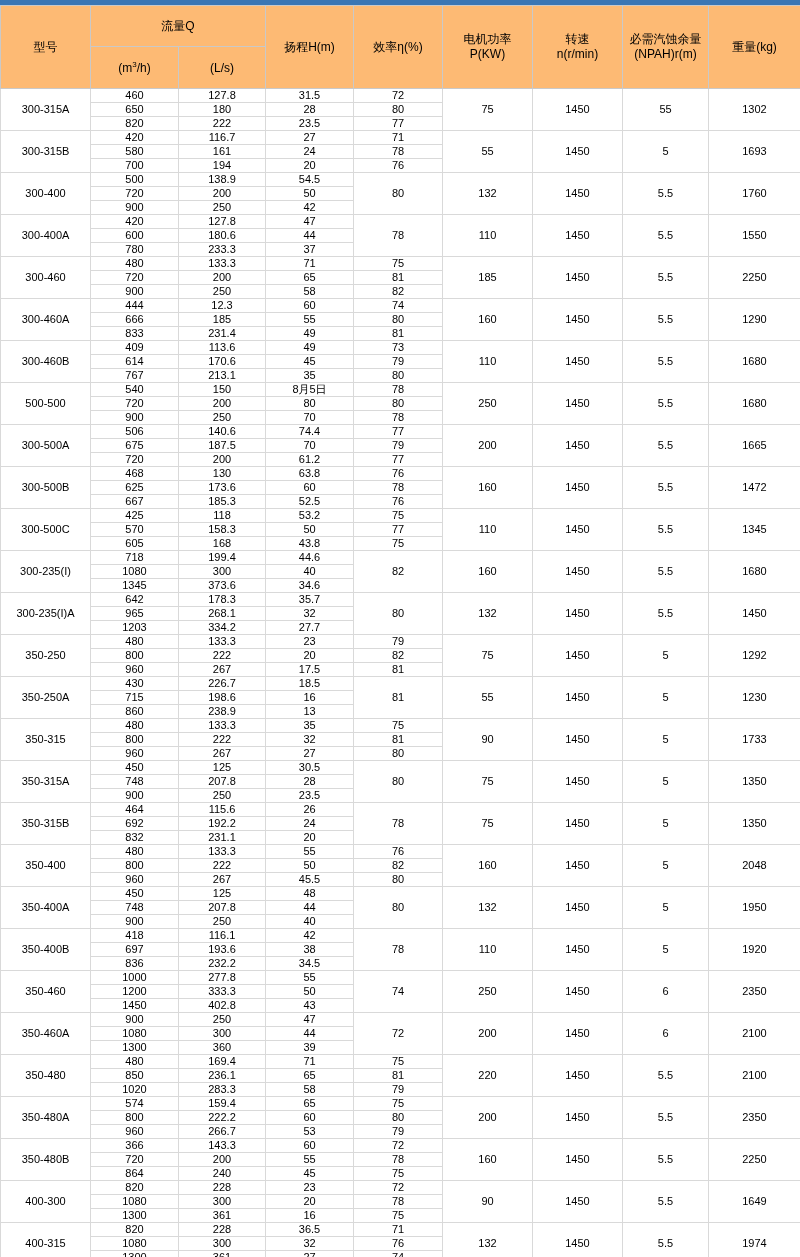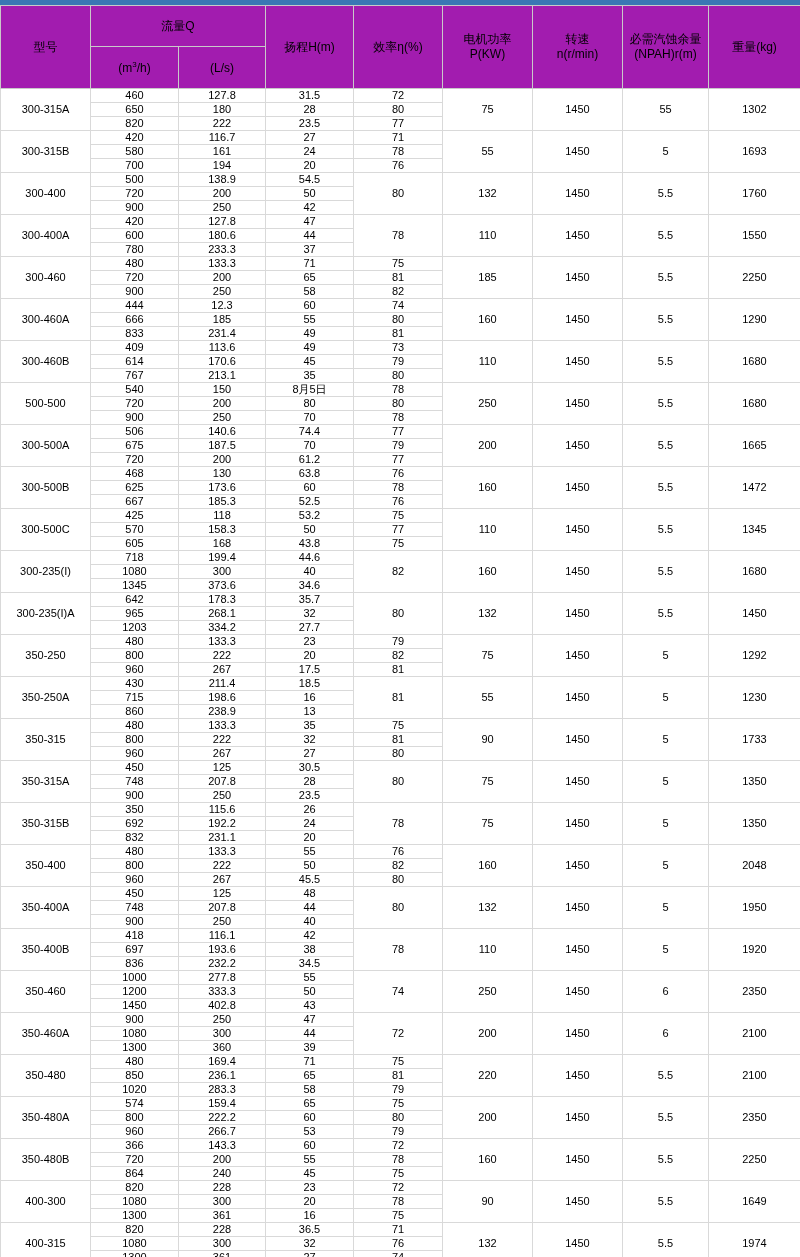--- a/index.html
+++ b/index.html
@@ -9,21 +9,21 @@
     color: #000000;
   }
   .accent-bar { width: 100%; height: 5px; }
   table.spec {
     width: 800px;
     table-layout: fixed;
     border-collapse: collapse;
   }
   table.spec thead th {
     border: 1px solid #c9c9c9;
-    background: #a21caf;
+    background: #fdba74;
     font-weight: normal;
     font-size: 12px;
     text-align: center;
     vertical-align: middle;
     padding: 0;
   }
   .hdr-line { display: block; line-height: 15px; }
   sup.unit-sup { font-size: 8px; line-height: 0; }
   table.spec tbody td {
     border: 1px solid #d9d9d9;
@@ -394,21 +394,21 @@
       </tr>
       <tr>
         <td>960</td>
         <td>267</td>
         <td>17.5</td>
         <td>81</td>
       </tr>
       <tr class="group-start">
         <td rowspan="3" class="merged">350-250A</td>
         <td>430</td>
-        <td>211.4</td>
+        <td>226.7</td>
         <td>18.5</td>
         <td rowspan="3" class="merged">81</td>
         <td rowspan="3" class="merged">55</td>
         <td rowspan="3" class="merged">1450</td>
         <td rowspan="3" class="merged">5</td>
         <td rowspan="3" class="merged">1230</td>
       </tr>
       <tr>
         <td>715</td>
         <td>198.6</td>
@@ -458,21 +458,21 @@
         <td>207.8</td>
         <td>28</td>
       </tr>
       <tr>
         <td>900</td>
         <td>250</td>
         <td>23.5</td>
       </tr>
       <tr class="group-start">
         <td rowspan="3" class="merged">350-315B</td>
-        <td>350</td>
+        <td>464</td>
         <td>115.6</td>
         <td>26</td>
         <td rowspan="3" class="merged">78</td>
         <td rowspan="3" class="merged">75</td>
         <td rowspan="3" class="merged">1450</td>
         <td rowspan="3" class="merged">5</td>
         <td rowspan="3" class="merged">1350</td>
       </tr>
       <tr>
         <td>692</td>

